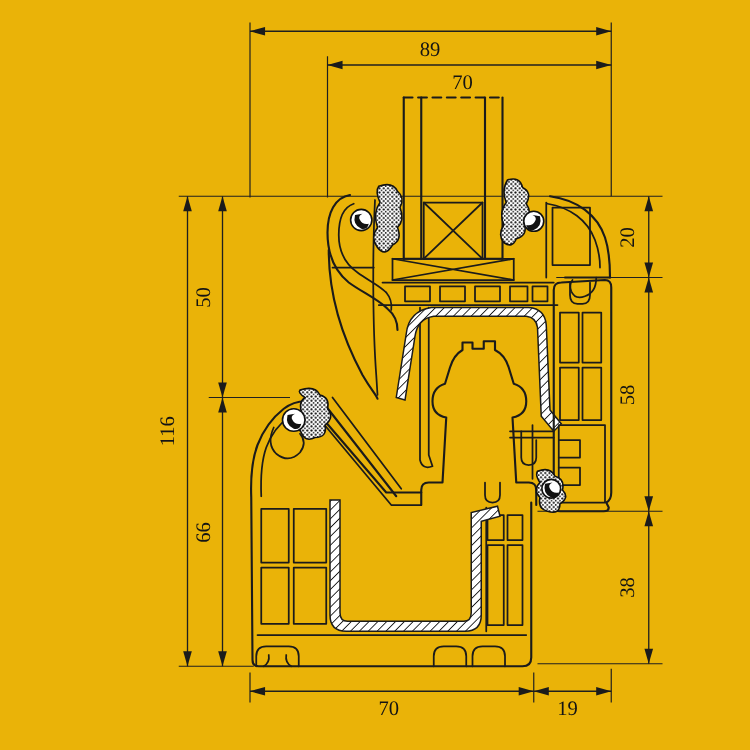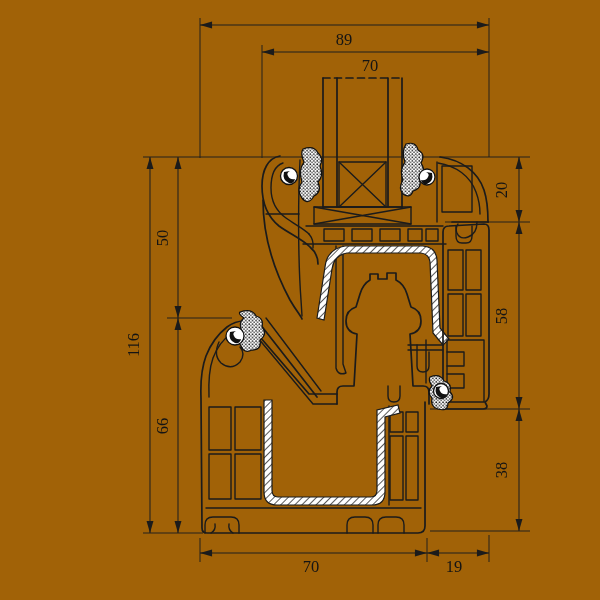--- a/index.html
+++ b/index.html
@@ -1,16 +1,16 @@
 <!DOCTYPE html>
 <html><head>
 <meta charset="utf-8">
 <style>
   html,body{margin:0;padding:0;background:#ffffff;}
-  .stage{width:600px;height:600px;position:relative;background:#a16207;overflow:hidden;}
+  .stage{width:600px;height:600px;position:relative;background:#eab308;overflow:hidden;}
   svg{display:block;}
   text{font-family:"Liberation Serif","DejaVu Serif",serif;font-size:16.5px;fill:#141414;}
   .profile{stroke:#1b1b1b;stroke-width:1.7;fill:none;stroke-linecap:round;stroke-linejoin:round;}
   .inner{stroke:#1b1b1b;stroke-width:1.4;fill:none;stroke-linecap:round;stroke-linejoin:round;}
   .dim{stroke:#1f1f1f;stroke-width:1.05;fill:none;}
   .ext{stroke:#1f1f1f;stroke-width:0.95;fill:none;}
   .steel{fill:url(#hat);stroke:#1b1b1b;stroke-width:1.2;}
   .gasket{fill:url(#stip);stroke:#111;stroke-width:1.25;}
   .swirlbase{fill:#ffffff;stroke:#111;stroke-width:1.3;}
   .swirl{fill:#111;stroke:none;}

